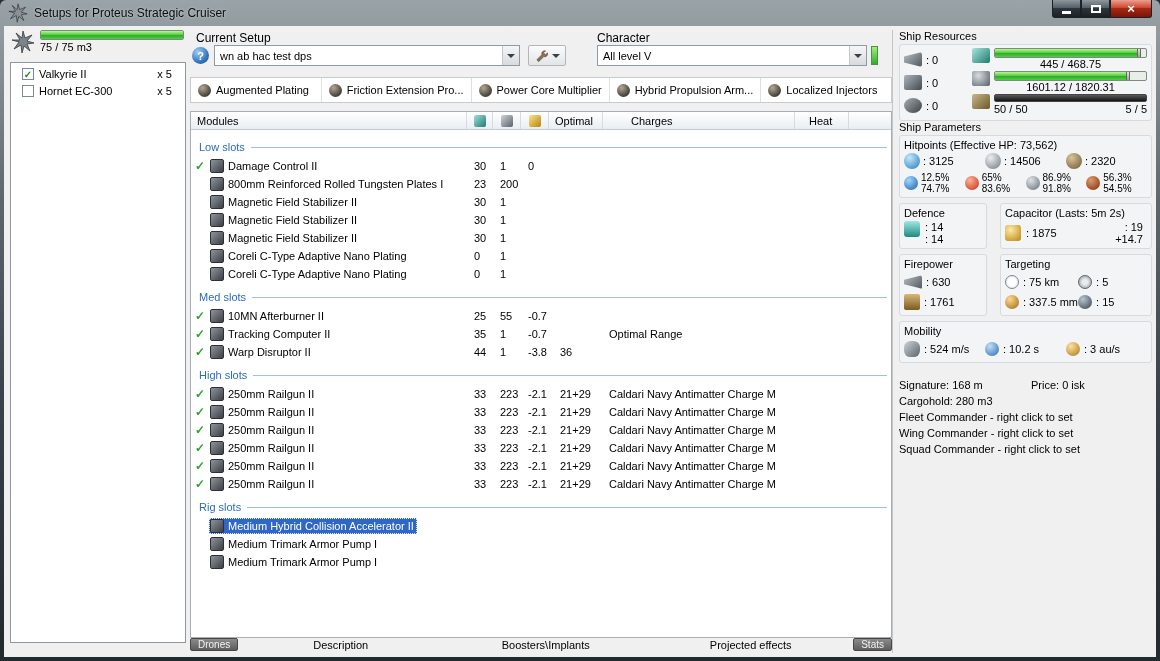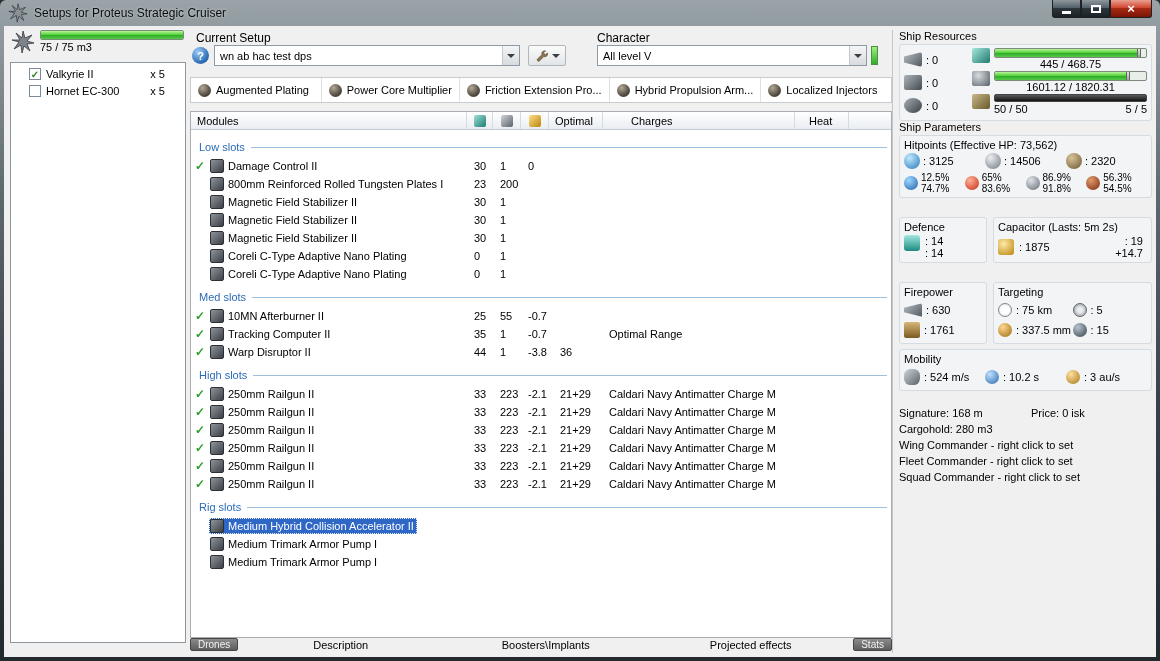--- a/index.html
+++ b/index.html
@@ -26,21 +26,21 @@
   .content { position:absolute; top:26px; left:4px; right:4px; bottom:4px; background:#f0f0f0; overflow:hidden; }
 
   
   .left-panel { position:absolute; left:4px; top:4px; width:178px; bottom:4px; }
   .dronebay-header { display:flex; gap:4px; padding:0 2px; height:30px; }
   .drone-logo { width:26px; height:24px; }
   .db-right { flex:1; }
   .bar { height:10px; border:1px solid #7d8a7d; background:#e8efe8; border-radius:2px; overflow:hidden; }
   .bar .fill { height:100%; background:linear-gradient(180deg,#b8f59a 0%,#58d23e 45%,#2fae27 55%,#57c94a 100%); }
   .db-cap { margin-top:1px; font-size:11px; }
-  .drone-list { position:absolute; top:32px; left:2px; right:0; bottom:10px; background:#fff; border:1px solid #8e979e; padding:2px 18px; }
+  .drone-list { position:absolute; top:32px; left:2px; right:0; bottom:10px; background:#fff; border:1px solid #8e979e; padding:2px 11px; }
   .drone-item { display:flex; align-items:center; height:17px; gap:5px; }
   .cb { width:12px; height:12px; border:1px solid #7a8a98; background:#fff; font-size:10px; line-height:11px; text-align:center; color:#2f7d28; font-weight:bold; }
   .cb.checked::after { content:"\2713"; }
   .dname { flex:1; }
   .dqty { padding-right:2px; }
 
   
   .main-panel { position:absolute; left:186px; top:4px; width:702px; bottom:4px; }
   .fld-label { position:absolute; top:1px; font-size:12px; }
   .cs-label { left:6px; }
@@ -142,21 +142,21 @@
   .spd-i    { background:linear-gradient(135deg,#cfd5da,#5a6268); border-radius:40%; }
   .agi-i    { background:radial-gradient(circle at 35% 30%,#bfe0ff,#2a6aa8); }
   .warp-i   { background:radial-gradient(circle at 35% 30%,#ffe0a0,#a87818); }
 
   .hp-row { display:flex; margin:1px 0 3px; }
   .hp-cell { flex:1; display:flex; align-items:center; gap:3px; white-space:nowrap; }
   .resist-row { display:flex; }
   .resist-cell { flex:1; display:flex; align-items:center; gap:3px; }
   .resist-vals { font-size:10px; line-height:11px; }
 
-  .row2 { display:flex; gap:6px; margin-top:19px; }
+  .row2 { display:flex; gap:13px; margin-top:5px; }
   .def-box { width:88px; }
   .cap-box { flex:1; }
   .fire-box { width:88px; }
   .targ-box { flex:1; }
   .iv { display:flex; align-items:center; gap:4px; white-space:nowrap; height:20px; }
   .cap-inner { display:flex; justify-content:space-between; align-items:center; }
   .col { display:flex; flex-direction:column; }
   .targ-grid { display:grid; grid-template-columns:1fr 1fr; }
   .mob-box { margin-top:5px; }
   .mob-row { display:flex; }
@@ -247,25 +247,25 @@
       </div>
       <div class="char-bar"></div>
 
       <div class="subsys-bar">
         <div class="subsys-item">
           <span class="subsys-ico"></span>
           <span class="subsys-label">Augmented Plating</span>
         </div>
         <div class="subsys-item">
           <span class="subsys-ico"></span>
-          <span class="subsys-label">Power Core Multiplier</span>
+          <span class="subsys-label">Friction Extension Pro...</span>
         </div>
         <div class="subsys-item">
           <span class="subsys-ico"></span>
-          <span class="subsys-label">Friction Extension Pro...</span>
+          <span class="subsys-label">Power Core Multiplier</span>
         </div>
         <div class="subsys-item">
           <span class="subsys-ico"></span>
           <span class="subsys-label">Hybrid Propulsion Arm...</span>
         </div>
         <div class="subsys-item">
           <span class="subsys-ico"></span>
           <span class="subsys-label">Localized Injectors</span>
         </div>
       </div>
@@ -745,20 +745,20 @@
             </div>
         </div>
       </div>
 
       <div class="info-lines">
         <div class="info-sig">
           <span>Signature: 168 m</span>
           <span>Price: 0 isk</span>
         </div>
         <div>Cargohold: 280 m3</div>
+        <div>Fleet Commander - right click to set</div>
         <div>Wing Commander - right click to set</div>
-        <div>Fleet Commander - right click to set</div>
         <div>Squad Commander - right click to set</div>
       </div>
 
     </div>
   </div>
 </div>
 
 </body></html>

